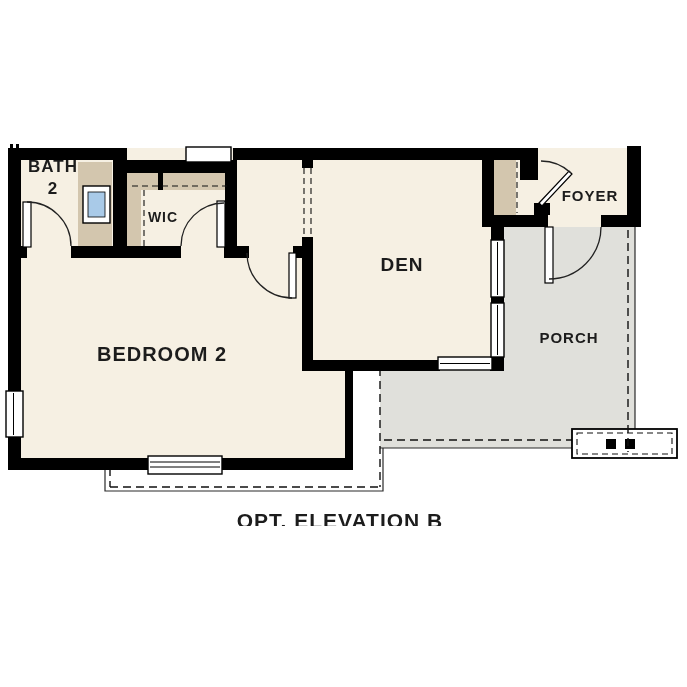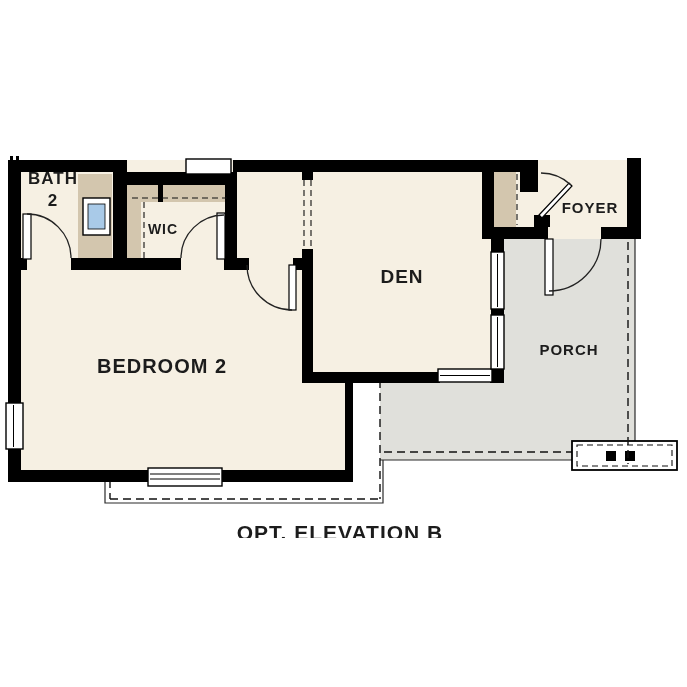--- a/index.html
+++ b/index.html
@@ -1,17 +1,17 @@
 <!DOCTYPE html>
 <html style="--background-white: #ffffff; --floor-cream: #f6f0e3; --cabinet-tan: #d3c6ae; --porch-gray: #e0e0db; --window-blue: #a9cae8; --wall-black: #000000; --text-dark: #1c1c1c;"><head>
 <meta charset="utf-8">
 <style>
   html,body{margin:0;padding:0;background:#ffffff;}
   .stage{position:relative;width:687px;height:526px;background:var(--background-white,#fff);
-         font-family:"Liberation Sans", sans-serif;margin-top:12px;}
+         font-family:"Liberation Sans", sans-serif;}
   svg{display:block;}
   .cream{fill:var(--floor-cream,#f6f0e3);}
   .tan{fill:var(--cabinet-tan,#d3c6ae);}
   .porch{fill:var(--porch-gray,#e0e0db);}
   .wall{fill:var(--wall-black,#000);}
   .winframe{fill:#ffffff;stroke:#000;stroke-width:1.4;}
   .winline{stroke:#000;stroke-width:1;fill:none;}
   .winblue{fill:var(--window-blue,#a9cae8);stroke:#000;stroke-width:0.8;}
   .leaf{fill:#ffffff;stroke:#000;stroke-width:1.2;}
   .arc{stroke:#222;stroke-width:1.3;fill:none;}

